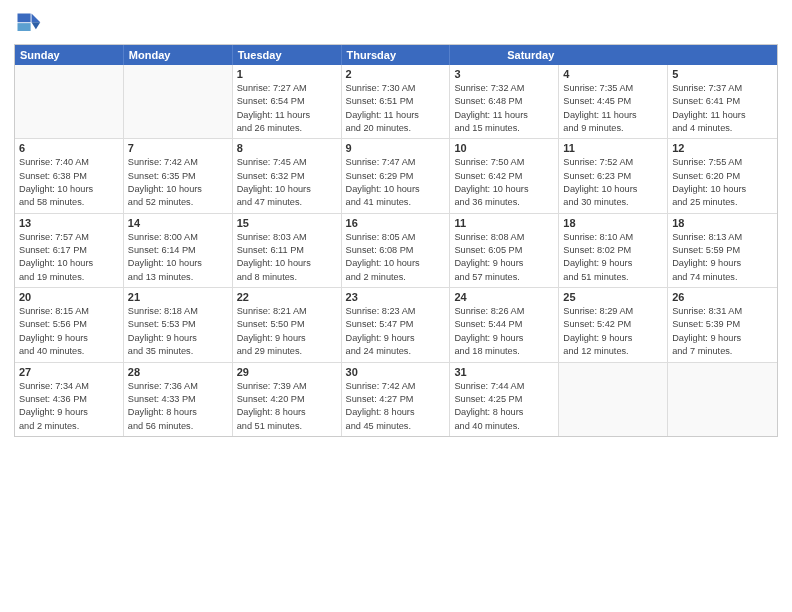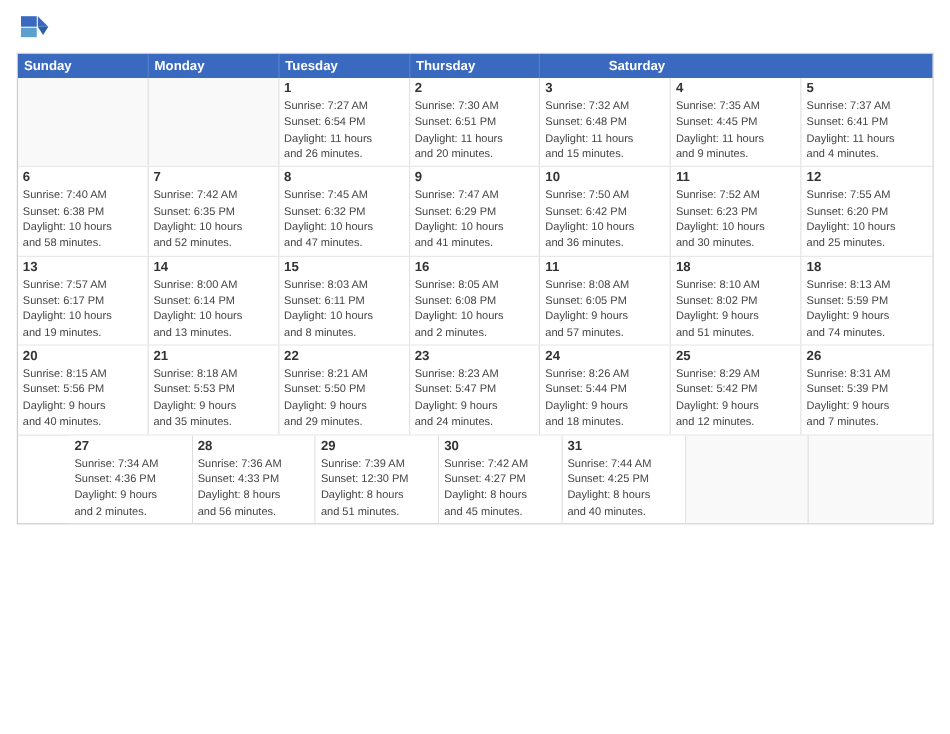--- a/index.html
+++ b/index.html
@@ -75,21 +75,21 @@
       flex: 1;
       display: flex;
       flex-direction: column;
     }
     .cal-week {
       display: grid;
       grid-template-columns: repeat(7, 1fr);
       flex: 1;
       border-bottom: 1px solid #ddd;
     }
-    .cal-week:last-child { border-bottom: none; margin-left: 43px; }
+    .cal-week:last-child { border-bottom: none; }
     .cal-cell {
       border-right: 1px solid #ddd;
       padding: 3px 4px;
       font-size: 9.2px;
       color: #333;
       vertical-align: top;
       background: #fff;
     }
     .cal-cell:last-child { border-right: none; }
     .cal-cell.empty { background: #f9f9f9; }
@@ -340,21 +340,21 @@
           <div class="cal-cell">
             <div class="day-num">28</div>
             <div class="cell-line">Sunrise: 7:36 AM</div>
             <div class="cell-line">Sunset: 4:33 PM</div>
             <div class="cell-line">Daylight: 8 hours</div>
             <div class="cell-line">and 56 minutes.</div>
           </div>
           <div class="cal-cell">
             <div class="day-num">29</div>
             <div class="cell-line">Sunrise: 7:39 AM</div>
-            <div class="cell-line">Sunset: 12:30 PM</div>
+            <div class="cell-line">Sunset: 4:20 PM</div>
             <div class="cell-line">Daylight: 8 hours</div>
             <div class="cell-line">and 51 minutes.</div>
           </div>
           <div class="cal-cell">
             <div class="day-num">30</div>
             <div class="cell-line">Sunrise: 7:42 AM</div>
             <div class="cell-line">Sunset: 4:27 PM</div>
             <div class="cell-line">Daylight: 8 hours</div>
             <div class="cell-line">and 45 minutes.</div>
           </div>

